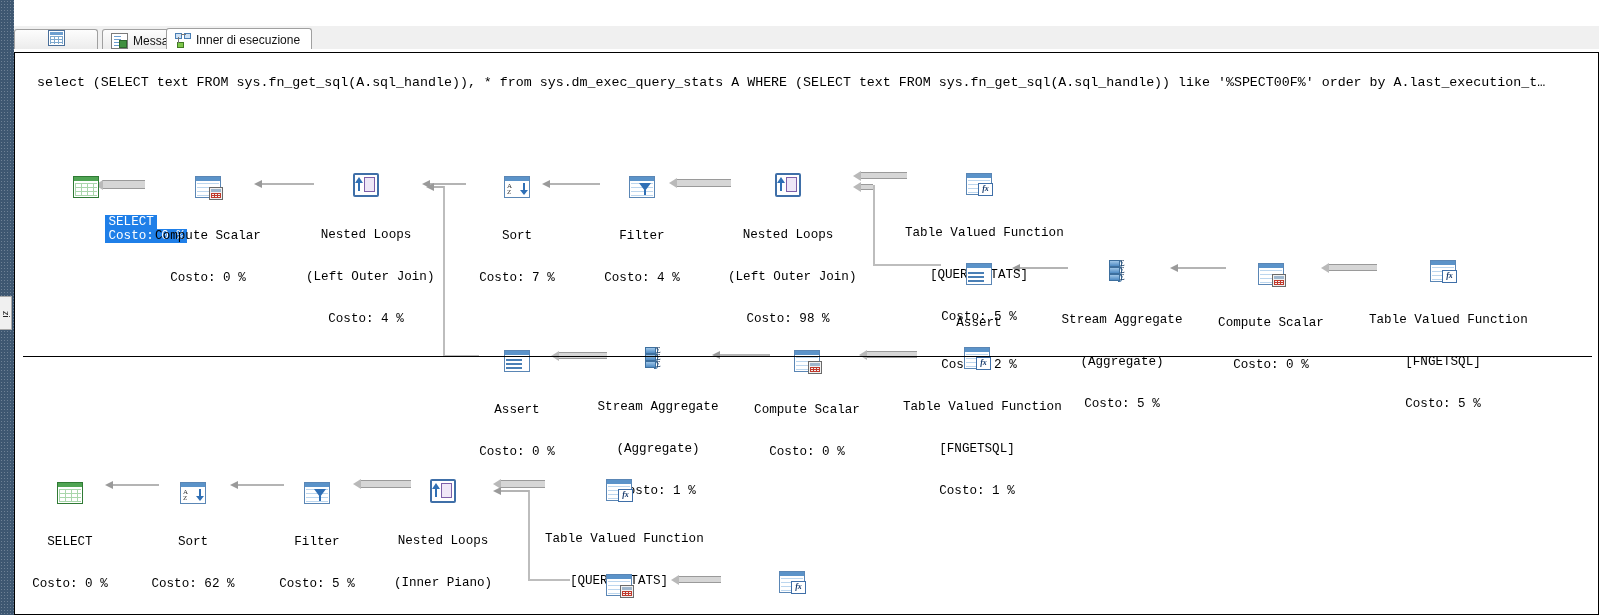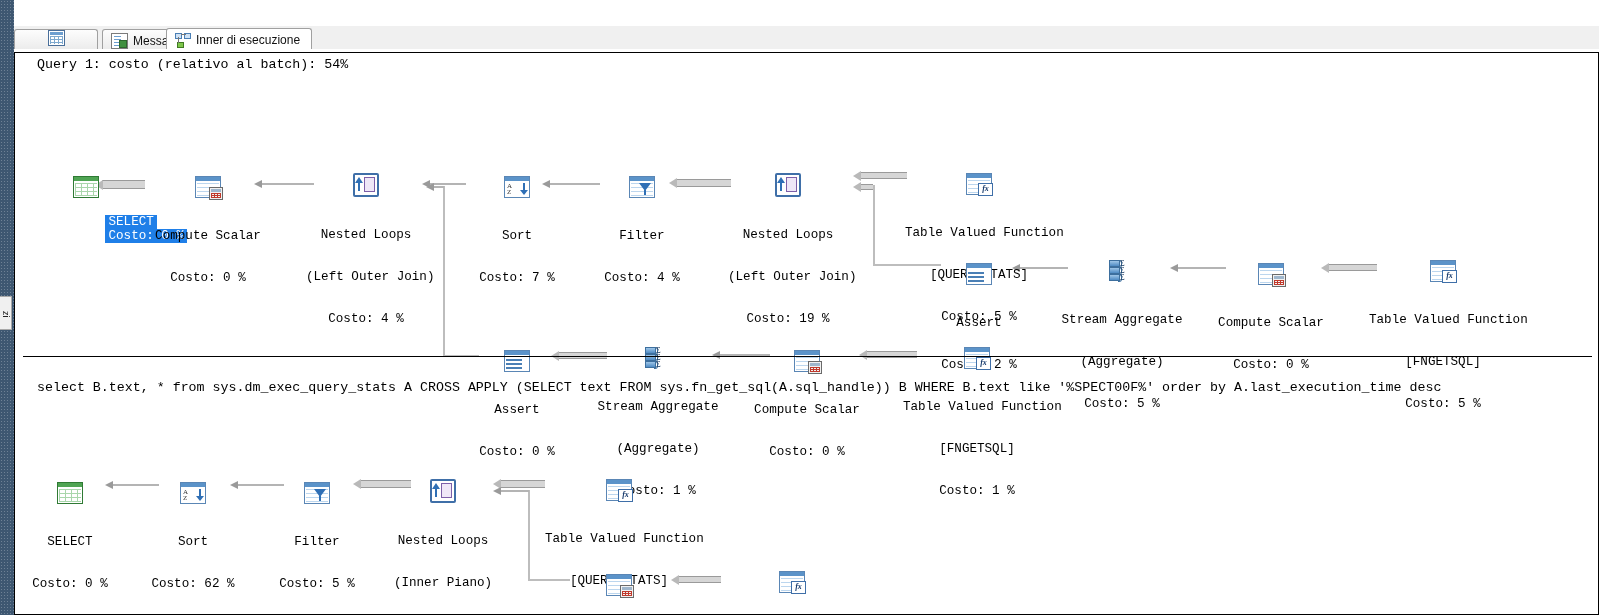--- a/index.html
+++ b/index.html
@@ -248,21 +248,21 @@
           <span class="pa"></span>
       </span>
       <span>Inner di esecuzione</span>
     </div>
   </div>
   <div class="tab-under"></div>
 
   <div class="canvas">
 
     <div class="qpanel" style="top:0;height:310px;">
-      <div class="qline" style="top:4px;">Query 1: costo (relativo al batch): 54%</div>
+      <div class="qline" style="top:22px;">select (SELECT text FROM sys.fn_get_sql(A.sql_handle)), * from sys.dm_exec_query_stats A WHERE (SELECT text FROM sys.fn_get_sql(A.sql_handle)) like '%SPECT00F%' order by A.last_execution_t…</div>
 
       <div class="arrow" style="left:80px;top:127px;width:50px;height:9px;">
         <span class="shaft"></span>
           <span class="head" style="border-top-width:5px;border-bottom-width:5px;"></span>
       </div>
       <div class="arrow thin" style="left:239px;top:130px;width:60px;height:2px;">
         <span class="shaft"></span>
           <span class="head" style="border-top-width:4px;border-bottom-width:4px;"></span>
       </div>
       <div class="arrow thin" style="left:407px;top:130px;width:44px;height:2px;">
@@ -364,21 +364,21 @@
         <span class="nlab">Filter</span>
         <span class="nlab">Costo: 4 %</span>
       </div>
 
       <div class="node" style="left:713px;top:92px;width:120px;">
         <div class="nicon opi loops">
           <span class="frame"></span><span class="doc"></span><span class="up"></span><span class="uparrow"></span>
         </div>
         <span class="nlab">Nested Loops</span>
         <span class="nlab">(Left Outer Join)</span>
-        <span class="nlab">Costo: 19 %</span>
+        <span class="nlab">Costo: 98 %</span>
       </div>
 
       <div class="node" style="left:890px;top:92px;width:148px;">
         <div class="nicon opi">
           <span class="frame"></span><span class="hdr"></span><span class="rows"></span><span class="fx">fx</span>
         </div>
         <span class="nlab">Table Valued Function</span>
         <span class="nlab">[QUERY_STATS]</span>
         <span class="nlab">Costo: 5 %</span>
       </div>
@@ -453,21 +453,20 @@
           <span class="frame"></span><span class="hdr"></span><span class="rows"></span><span class="fx">fx</span>
         </div>
         <span class="nlab">Table Valued Function</span>
         <span class="nlab">[FNGETSQL]</span>
         <span class="nlab">Costo: 1 %</span>
       </div>
     </div>
 
     <div class="qpanel" style="top:303px;height:260px;">
       <div class="rule"></div>
-      <div class="qline" style="top:24px;">select B.text, * from sys.dm_exec_query_stats A CROSS APPLY (SELECT text FROM sys.fn_get_sql(A.sql_handle)) B WHERE B.text like '%SPECT00F%' order by A.last_execution_time desc</div>
 
       <div class="arrow thin" style="left:90px;top:128px;width:54px;height:2px;">
         <span class="shaft"></span>
           <span class="head" style="border-top-width:4px;border-bottom-width:4px;"></span>
       </div>
       <div class="arrow thin" style="left:215px;top:128px;width:54px;height:2px;">
         <span class="shaft"></span>
           <span class="head" style="border-top-width:4px;border-bottom-width:4px;"></span>
       </div>
       <div class="arrow" style="left:338px;top:124px;width:58px;height:8px;">

